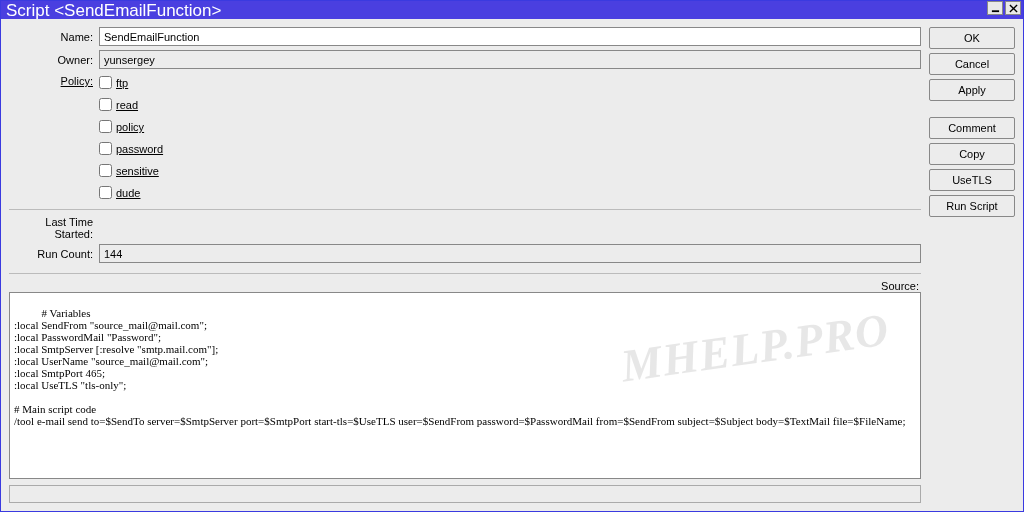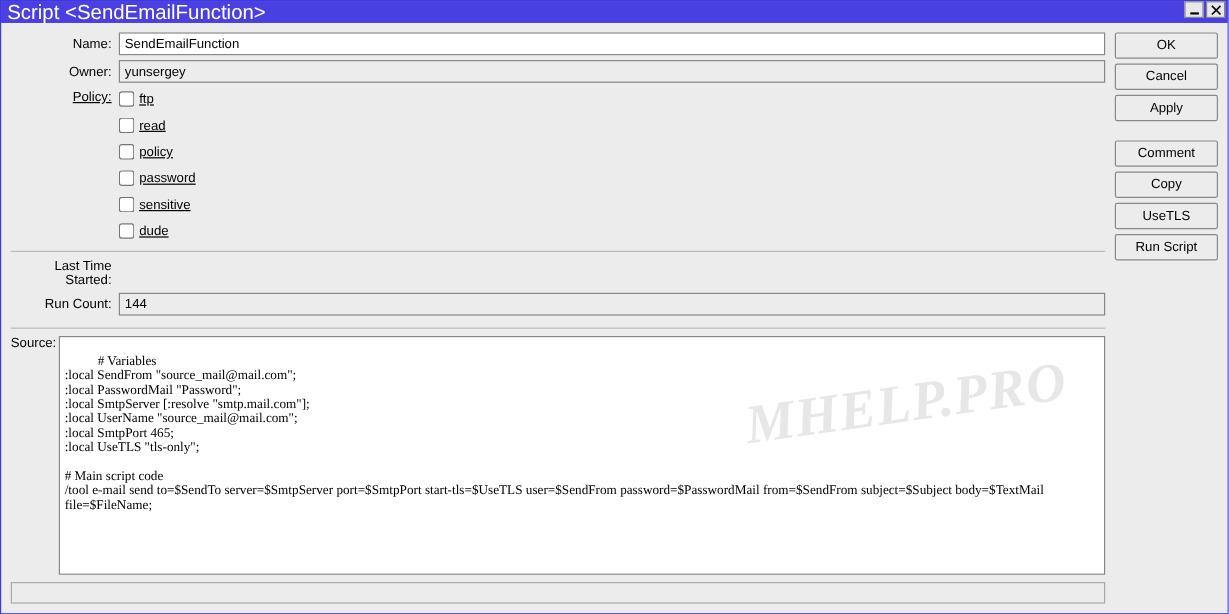--- a/index.html
+++ b/index.html
@@ -127,21 +127,21 @@
   .policy-item input { margin-right: 4px; width:13px; height:13px; }
 
   .hr {
     border: none;
     border-top: 1px solid #bbb;
     margin: 6px 0;
   }
 
   .source-wrap {
     display: flex;
-    flex-direction: row;
+    flex-direction: column;
     flex: 1;
     min-height: 0;
   }
   .source-label-row {
     display: flex;
     justify-content: flex-end;
     font-size: 11px;
     padding-right: 2px;
     margin-bottom: 0px;
   }

